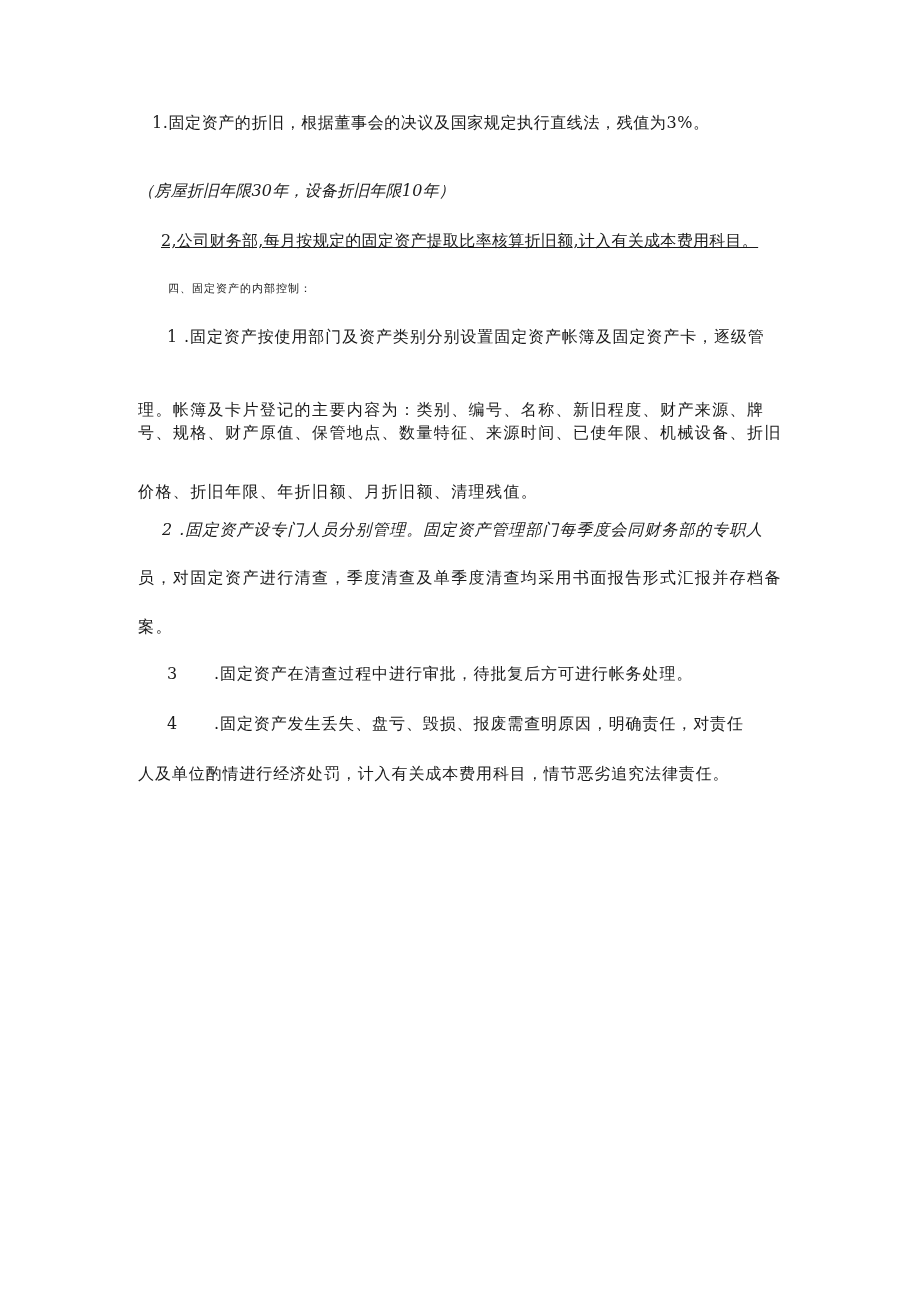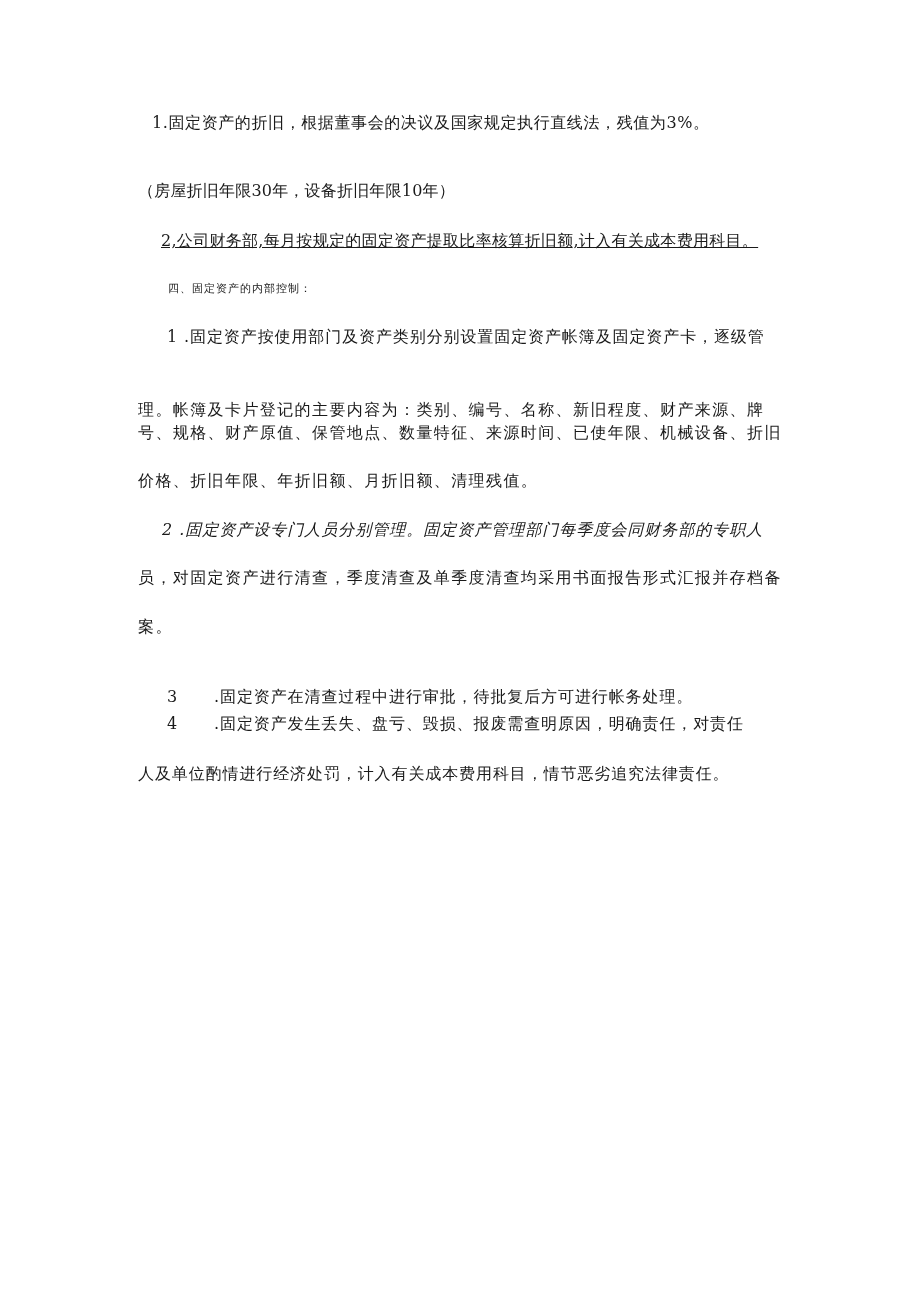--- a/index.html
+++ b/index.html
@@ -6,26 +6,26 @@
     body { width: 920px; height: 1301px; position: relative; overflow: hidden;
       font-family: "DejaVu Serif", "Liberation Serif", serif; color: #1a1a1a; }
     .line { position: absolute; white-space: nowrap; font-size: 16px; line-height: 20px; }
     .heading { font-family: "DejaVu Sans", "Liberation Sans", sans-serif; font-size: 11px; }
   </style>
 </head>
 <body>
 
 <div>
   <div class="line" style="left:152px; top:113px; letter-spacing:0.6px;">1.固定资产的折旧，根据董事会的决议及国家规定执行直线法，残值为3%。</div>
-  <div class="line" style="left:138px; top:181px; letter-spacing:0.2px;">（房屋折旧年限30年，设备折旧年限10年）</div>
+  <div class="line" style="left:138px; top:181px; letter-spacing:0.2px;font-style:italic;">（房屋折旧年限30年，设备折旧年限10年）</div>
   <div class="line" style="left:161px; top:231px; letter-spacing:0.3px;text-decoration:underline;">2,公司财务部,每月按规定的固定资产提取比率核算折旧额,计入有关成本费用科目。</div>
   <div class="line heading" style="left:168px; top:279px; letter-spacing:1px;">四、固定资产的内部控制：</div>
   <div class="line" style="left:167px; top:327px; letter-spacing:0.9px;">1  .固定资产按使用部门及资产类别分别设置固定资产帐簿及固定资产卡，逐级管</div>
   <div class="line" style="left:138px; top:375px; letter-spacing:1.4px;margin-top:25px;">理。帐簿及卡片登记的主要内容为：类别、编号、名称、新旧程度、财产来源、牌</div>
   <div class="line" style="left:138px; top:423px; letter-spacing:1.4px;">号、规格、财产原值、保管地点、数量特征、来源时间、已使年限、机械设备、折旧</div>
-  <div class="line" style="left:138px; top:471px; letter-spacing:1.4px;">价格、折旧年限、年折旧额、月折旧额、清理残值。</div>
+  <div class="line" style="left:138px; top:482px; letter-spacing:1.4px;">价格、折旧年限、年折旧额、月折旧额、清理残值。</div>
   <div class="line" style="left:162px; top:520px; letter-spacing:1.0px;font-style:italic;">2  .固定资产设专门人员分别管理。固定资产管理部门每季度会同财务部的专职人</div>
   <div class="line" style="left:138px; top:568px; letter-spacing:1.4px;">员，对固定资产进行清查，季度清查及单季度清查均采用书面报告形式汇报并存档备</div>
   <div class="line" style="left:138px; top:617px; letter-spacing:1.4px;">案。</div>
-  <div class="line" style="left:167px; top:664px; letter-spacing:0.9px; white-space:pre;margin-top:23px;">3      .固定资产在清查过程中进行审批，待批复后方可进行帐务处理。</div>
+  <div class="line" style="left:167px; top:664px; letter-spacing:0.9px; white-space:pre;">3      .固定资产在清查过程中进行审批，待批复后方可进行帐务处理。</div>
   <div class="line" style="left:167px; top:714px; letter-spacing:0.9px; white-space:pre;">4      .固定资产发生丢失、盘亏、毁损、报废需查明原因，明确责任，对责任</div>
   <div class="line" style="left:138px; top:764px; letter-spacing:0.9px;">人及单位酌情进行经济处罚，计入有关成本费用科目，情节恶劣追究法律责任。</div>
 </div>
 
 </body></html>

